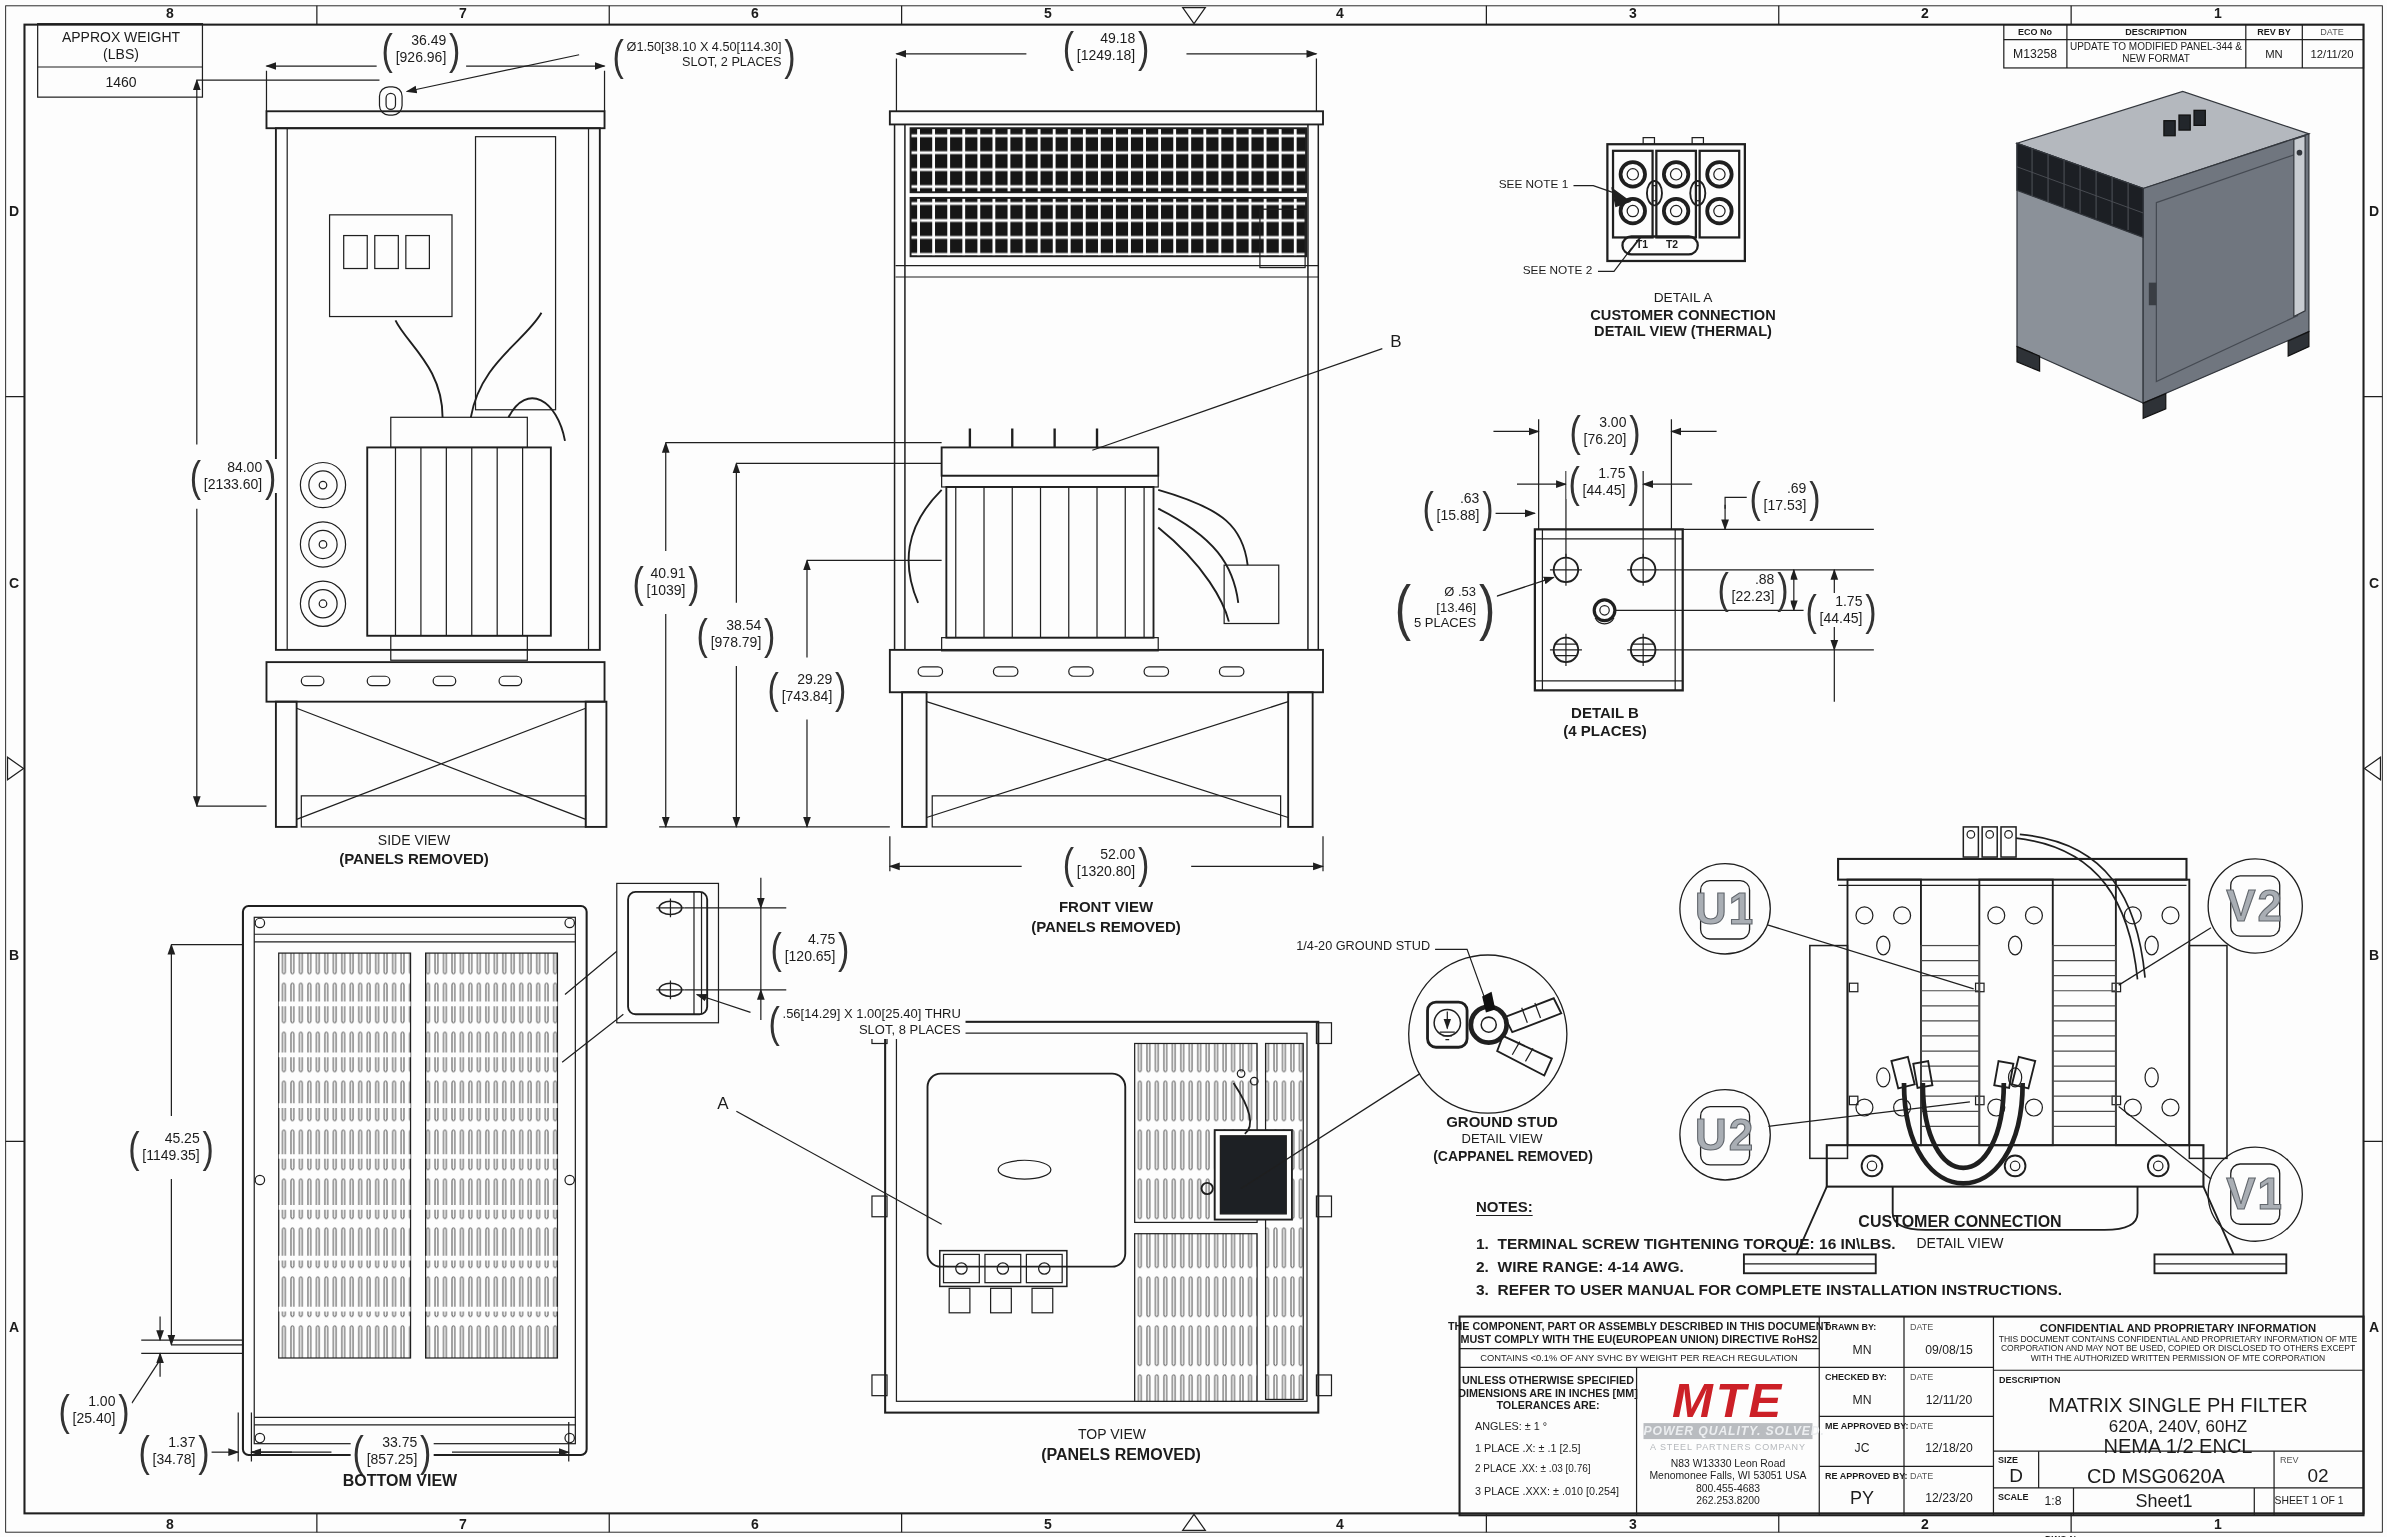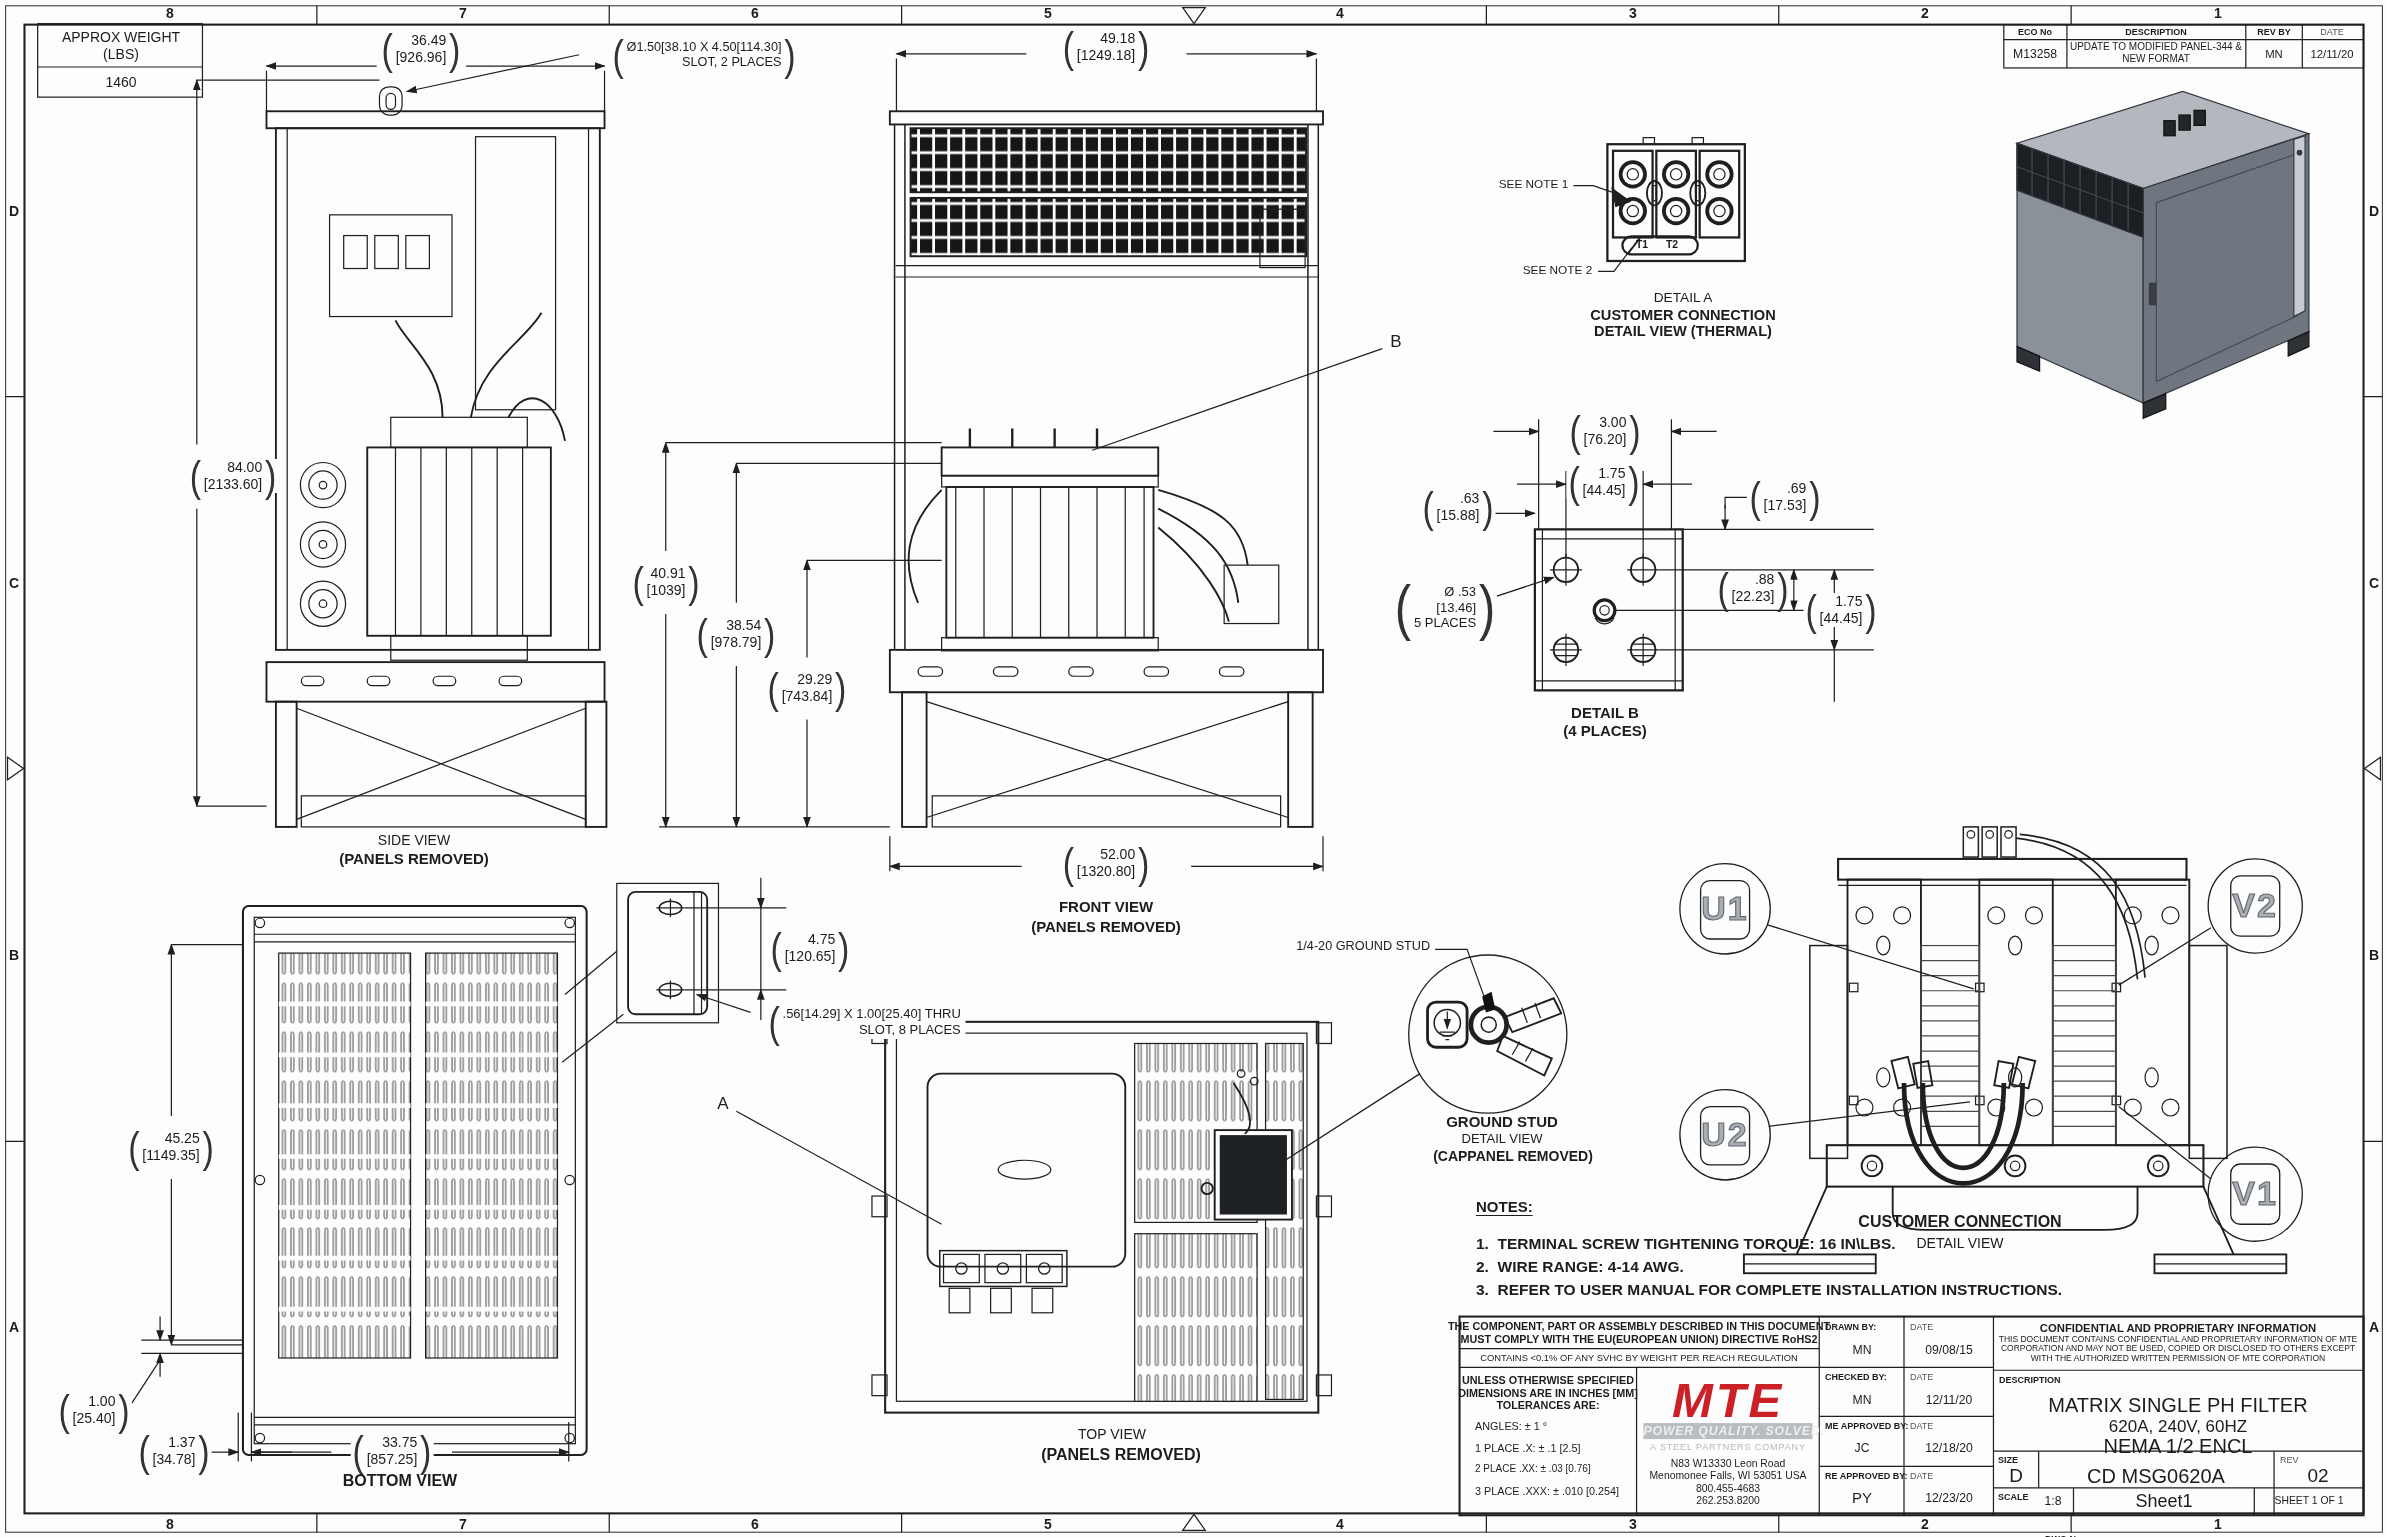--- a/index.html
+++ b/index.html
@@ -10,21 +10,21 @@
   .c{transform:translate(-50%,-50%);text-align:center;}
   .r{transform:translate(-100%,-50%);text-align:right;}
   .b{font-weight:bold;}
   .bg{background:#fdfdfd;padding:0 2.8px;}
   .dim{position:absolute;transform:translate(-50%,-50%);display:flex;align-items:center;
        background:#fdfdfd;padding:0 1.9px;}
   .dim .p{font-size:34px;font-weight:100;transform:scaleY(1.25);line-height:1;color:#333;}
   .dim .v{display:flex;flex-direction:column;align-items:flex-end;line-height:1.2;font-size:14px;padding:0 2.8px;}
   .dim .v span{white-space:nowrap;}
   .zone{font-size:14px;font-weight:bold;}
-  .balloon{font-size:34px;font-weight:bold;color:#a9aeb4;-webkit-text-stroke:1.1px #63686e;letter-spacing:1.9px;}
+  .balloon{font-size:44px;font-weight:bold;color:#a9aeb4;-webkit-text-stroke:1.1px #63686e;letter-spacing:1.9px;}
   .note-item{font-size:15.5px;font-weight:bold;white-space:pre;}
   .tb-small{font-size:9px;font-weight:bold;}
   .tb-light{font-size:9px;color:#555;}
   .mte{font-style:italic;font-weight:bold;font-size:49px;color:#cc2027;letter-spacing:2.8px;line-height:0.9;}
   .mteband{background:#b9bcc0;color:#eceef0;font-style:italic;font-weight:bold;font-size:12.2px;
            text-align:center;letter-spacing:0.9px;}
   .mtesub{color:#b5b8bc;font-size:9px;letter-spacing:0.9px;}
   u{text-underline-offset:2.8px;}
 </style>
 </head>
@@ -711,21 +711,21 @@
 <div class="lbl tb-small" style="left:1825px;top:1372px">CHECKED BY:</div>
 <div class="lbl tb-light" style="left:1910px;top:1372px">DATE</div>
 <div class="lbl c" style="left:1862px;top:1400px;font-size:12.2px">MN</div>
 <div class="lbl c" style="left:1949px;top:1400px;font-size:12.2px">12/11/20</div>
 <div class="lbl tb-small" style="left:1825px;top:1421px">ME APPROVED BY:</div>
 <div class="lbl tb-light" style="left:1910px;top:1421px">DATE</div>
 <div class="lbl c" style="left:1862px;top:1448px;font-size:12.2px">JC</div>
 <div class="lbl c" style="left:1949px;top:1448px;font-size:12.2px">12/18/20</div>
 <div class="lbl tb-small" style="left:1825px;top:1471px">RE APPROVED BY:</div>
 <div class="lbl tb-light" style="left:1910px;top:1471px">DATE</div>
-<div class="lbl c" style="left:1862px;top:1498px;font-size:15px">PY</div>
+<div class="lbl c" style="left:1862px;top:1498px;font-size:18px">PY</div>
 <div class="lbl c" style="left:1949px;top:1498px;font-size:12.2px">12/23/20</div>
 
 <div class="lbl c b" style="left:2178px;top:1328px;font-size:11.3px">CONFIDENTIAL AND PROPRIETARY INFORMATION</div>
 <div class="lbl c" style="left:2178px;top:1340px;font-size:8.5px">THIS DOCUMENT CONTAINS CONFIDENTIAL AND PROPRIETARY INFORMATION OF MTE</div>
 <div class="lbl c" style="left:2178px;top:1349px;font-size:8.5px">CORPORATION AND MAY NOT BE USED, COPIED OR DISCLOSED TO OTHERS EXCEPT</div>
 <div class="lbl c" style="left:2178px;top:1359px;font-size:8.5px">WITH THE AUTHORIZED WRITTEN PERMISSION OF MTE CORPORATION</div>
 <div class="lbl tb-small" style="left:1999px;top:1375px">DESCRIPTION</div>
 <div class="lbl c" style="left:2178px;top:1405px;font-size:20px">MATRIX SINGLE PH FILTER</div>
 <div class="lbl c" style="left:2178px;top:1427px;font-size:17px">620A, 240V, 60HZ</div>
 <div class="lbl c" style="left:2178px;top:1446px;font-size:20px">NEMA 1/2 ENCL</div>

